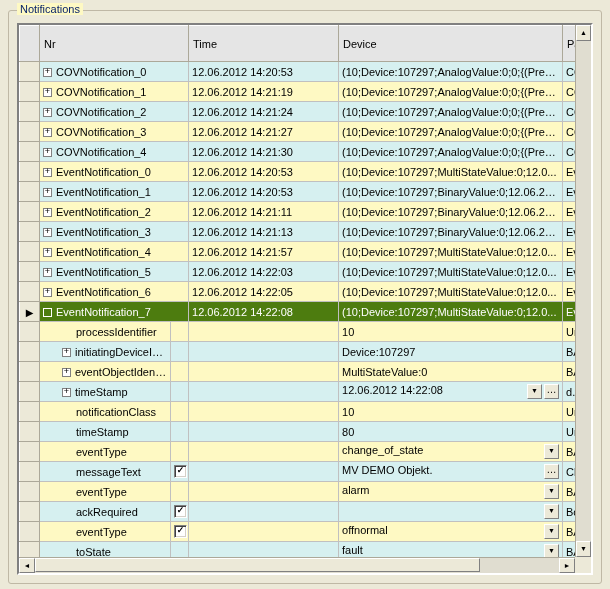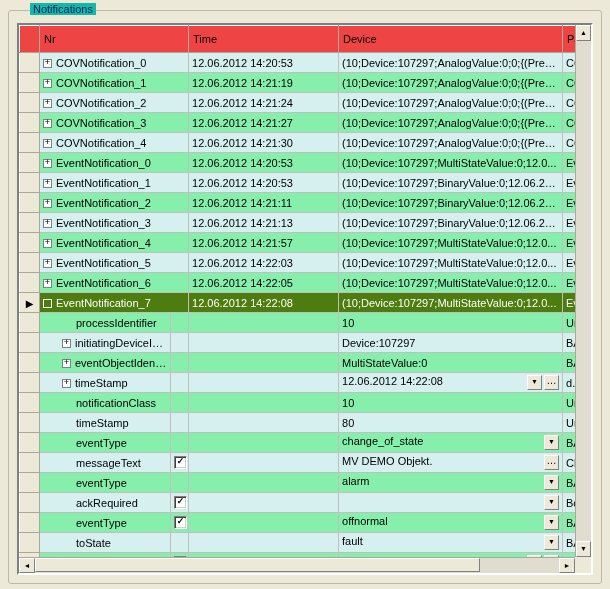--- a/index.html
+++ b/index.html
@@ -22,22 +22,22 @@
     border-radius: 3px;
     margin: 4px 6px 6px 6px;
     padding: 8px 6px 6px 6px;
     height: 574px;
     position: relative;
     background: #ece9d8;
   }
   .groupbox-title {
     position: absolute;
     top: -8px;
-    left: 21px;
-    background: #14b8a6;
+    left: 8px;
+    background: #fef9c3;
     padding: 0 3px;
     color: #0a246a;
     font-size: 11px;
   }
   .grid-wrap {
     position: absolute;
     top: 12px; left: 8px; right: 8px; bottom: 8px;
     border-top: 2px solid #808080;
     border-left: 2px solid #808080;
     border-right: 2px solid #fff;
@@ -56,45 +56,45 @@
     width: 100%;
     table-layout: fixed;
   }
   col.c-gutter { width: 20px; }
   col.c-nr     { width: 131px; }
   col.c-check  { width: 18px; }
   col.c-time   { width: 150px; }
   col.c-src    { width: 224px; }
   col.c-param  { width: 36px; }
   thead th {
-    background: #ef4444;
+    background: #e5e5e5;
     border-right: 1px solid #aca899;
     border-bottom: 1px solid #aca899;
     border-top: 1px solid #fff;
     border-left: 1px solid #fff;
     font-weight: normal;
     text-align: left;
     padding: 3px 4px;
-    height: 27px;
+    height: 36px;
     white-space: nowrap;
     overflow: hidden;
     text-overflow: clip;
   }
   thead th.gutter { padding: 0; }
   tbody td {
     border: 1px solid #c0c0c0;
     padding: 0 3px;
     height: 20px;
     white-space: nowrap;
     overflow: hidden;
     text-overflow: ellipsis;
     vertical-align: middle;
   }
   tbody tr.even td.data { background: #d6f0f0; }
-  tbody tr.odd  td.data { background: #86efac; margin-left: 12px; }
+  tbody tr.odd  td.data { background: #fef9c3; margin-left: 12px; }
   tbody td.gutter {
     background: #ece9d8;
     border-top: 1px solid #fff;
     border-left: 1px solid #fff;
     border-right: 1px solid #aca899;
     border-bottom: 1px solid #aca899;
     text-align: center;
     padding: 0;
   }
   tbody tr.selected td.data { background: #4d7c0f; color: #fff; }

